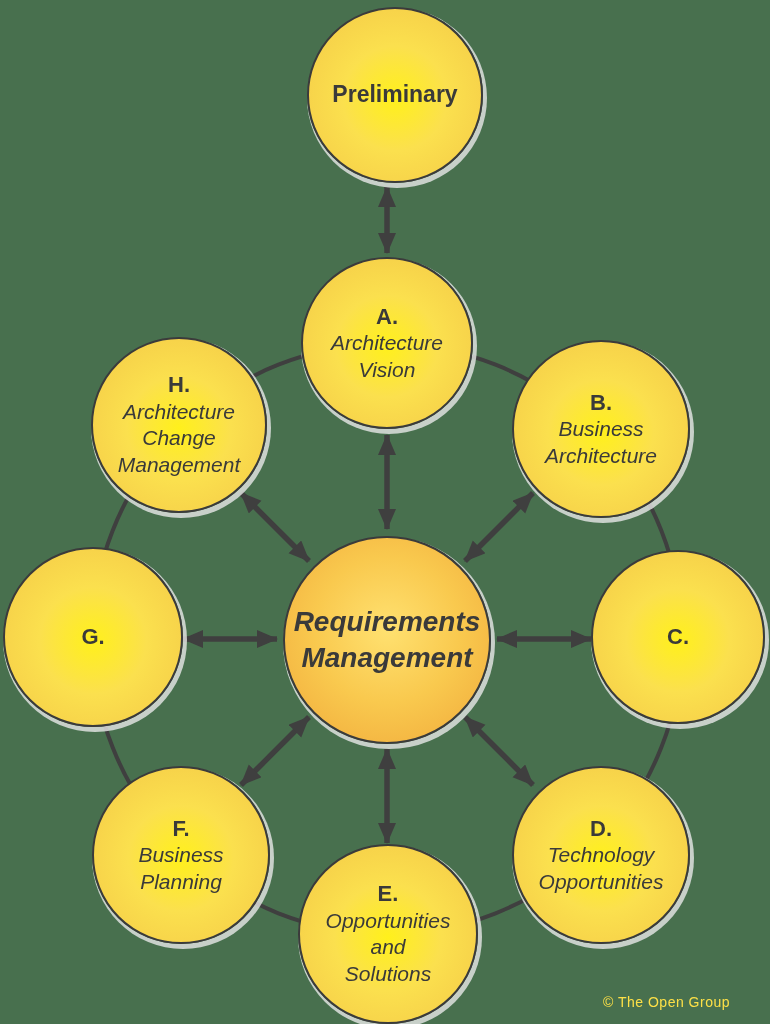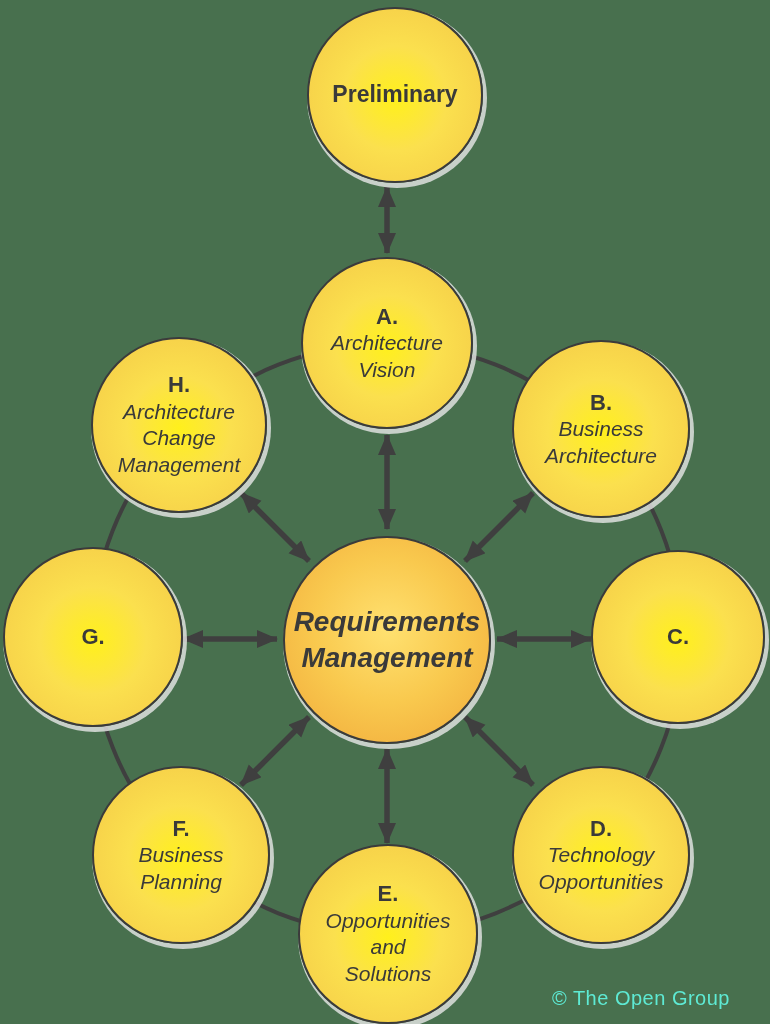--- a/index.html
+++ b/index.html
@@ -48,21 +48,21 @@
   #c-c{left:591px;top:550px;width:174px;height:174px;}
   #c-d{left:512px;top:766px;width:178px;height:178px;}
   #c-e{left:298px;top:844px;width:180px;height:180px;}
   #c-f{left:92px;top:766px;width:178px;height:178px;}
   #c-g{left:3px;top:547px;width:180px;height:180px;}
   #c-h{left:91px;top:337px;width:176px;height:176px;}
   #c-req{left:283px;top:536px;width:208px;height:208px;}
 
   #copyright{
     position:absolute;right:40px;bottom:14px;
-    font-size:20px;color:#5eead4;letter-spacing:0.5px;
+    font-size:14px;color:#fde047;letter-spacing:0.5px;
   }
 </style>
 </head>
 <body>
 
 <div id="stage">
 
   <svg id="connector-layer" viewBox="0 0 770 1024" xmlns="http://www.w3.org/2000/svg">
     <defs>
       <marker id="ah" markerUnits="userSpaceOnUse" markerWidth="24" markerHeight="20" refX="20" refY="9" orient="auto-start-reverse">

